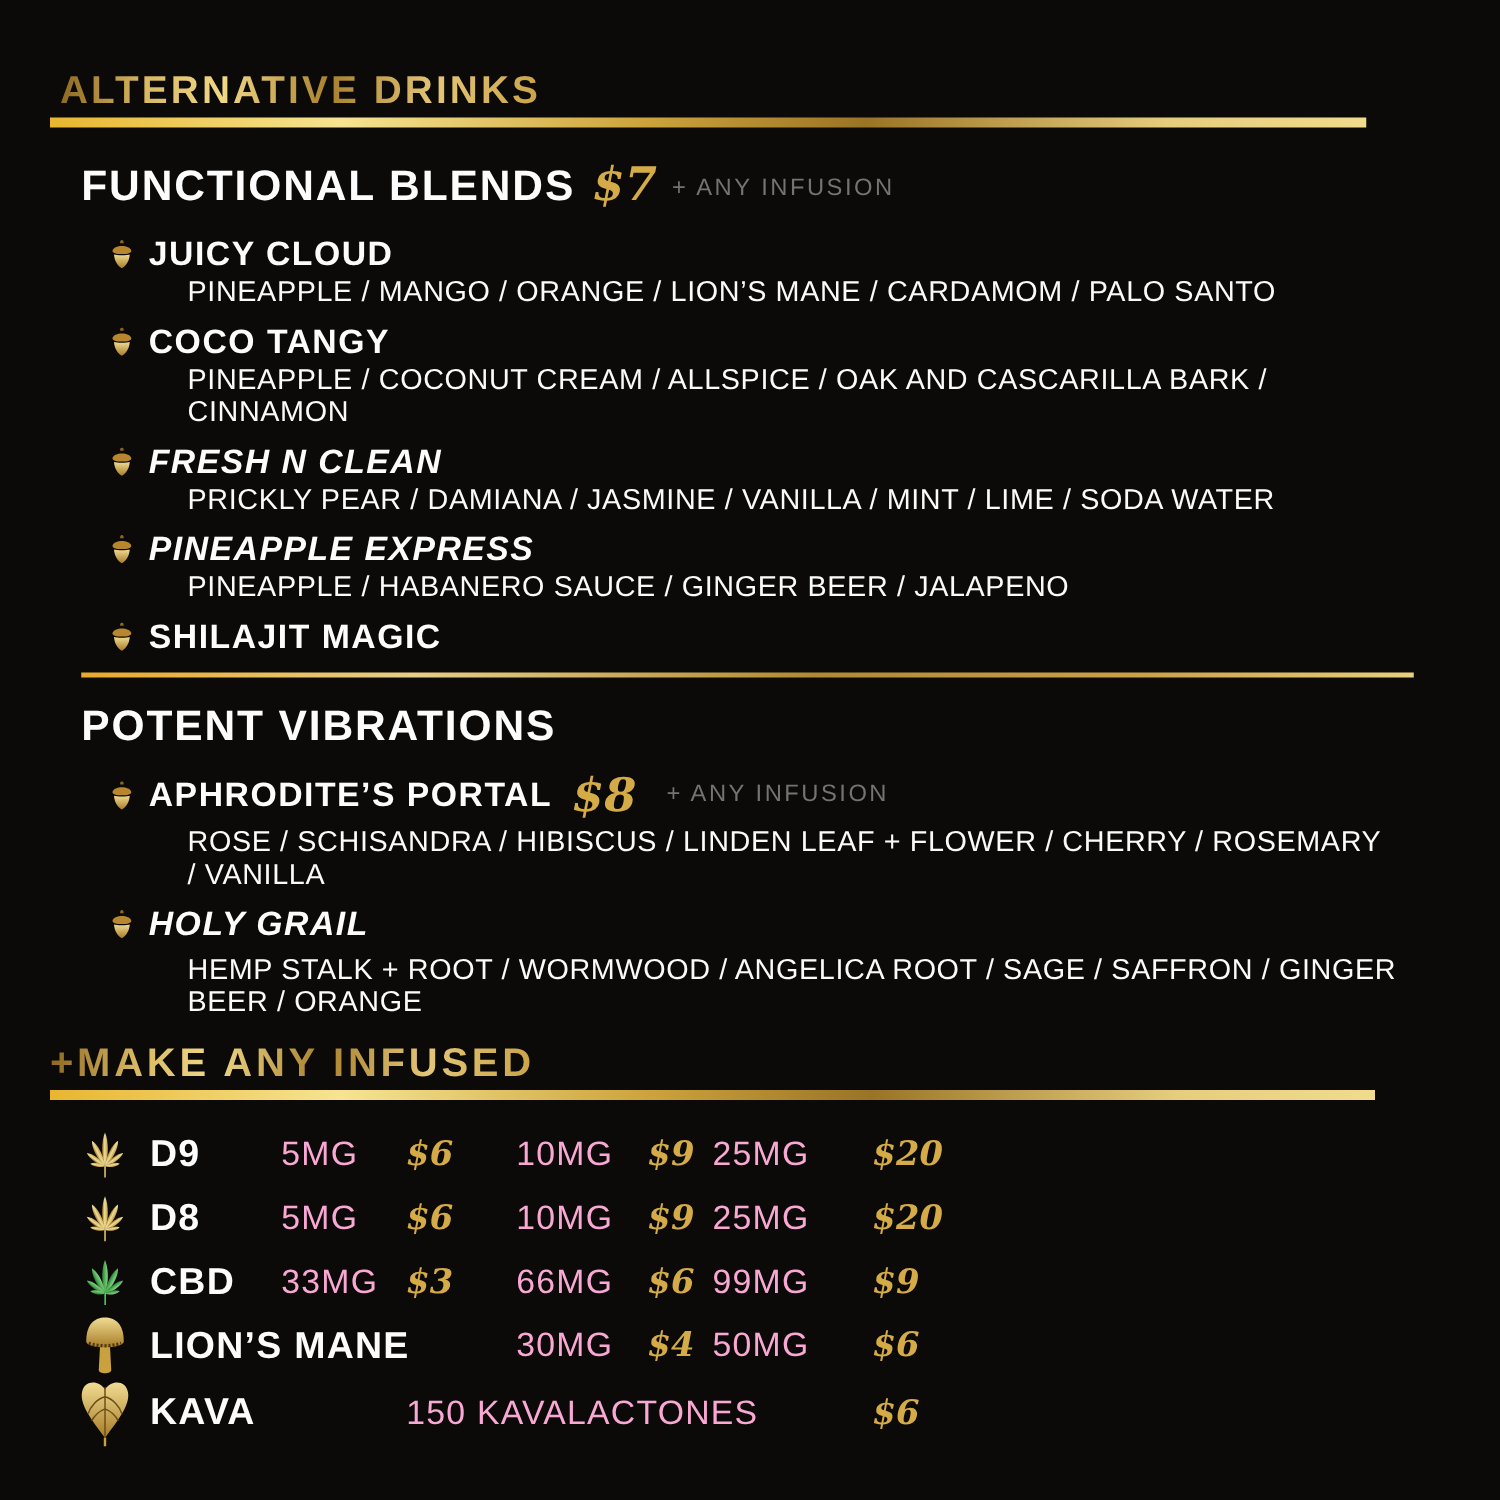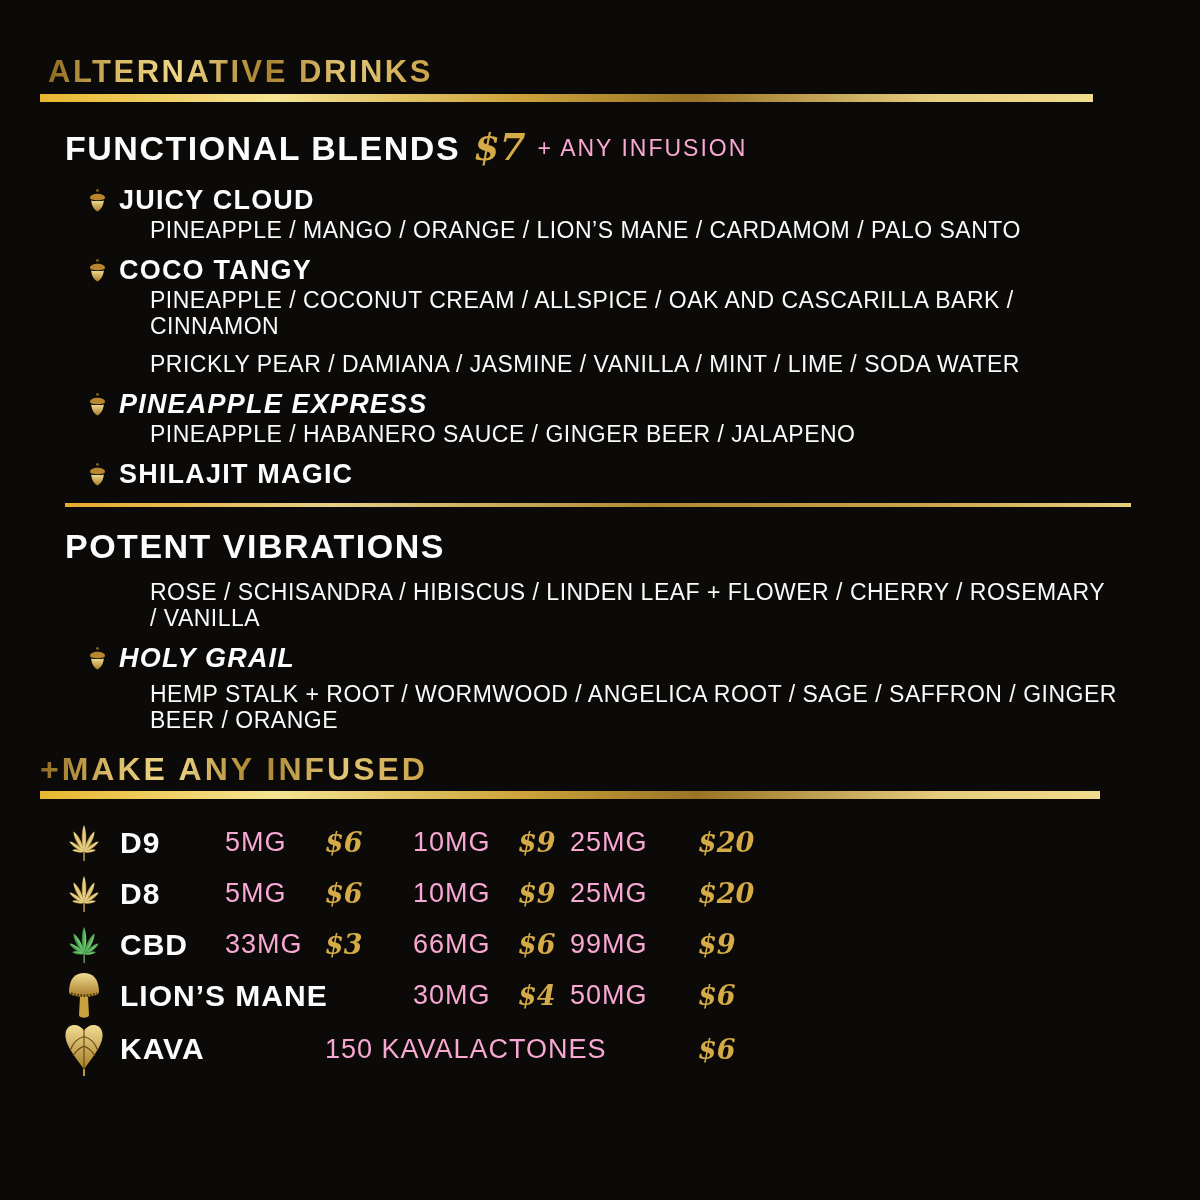--- a/index.html
+++ b/index.html
@@ -16,21 +16,21 @@
   }
   .gold-rule{height:8px;width:1053px;margin:6px 0 0 -8px;
     background:linear-gradient(90deg,#e8b62f,#f6e492 22%,#cda43c 45%,#9a7426 62%,#e6cd7e 85%,#f0dc8c);}
   .gold-line{height:4px;width:1066px;margin:14px 0 0 17px;
     background:linear-gradient(90deg,#e8a92c,#e6cf87 25%,#b08a33 55%,#caa24a 80%,#e8d07d);}
 
   .section-head{margin:28px 0 0 17px;color:#fcfcfc;font-size:34px;line-height:34px;
     font-weight:800;letter-spacing:1.5px;}
   .price-lg{font-family:"DejaVu Serif",serif;font-style:italic;font-weight:700;
     color:#d4ab47;font-size:37px;letter-spacing:0;margin-left:14px;}
-  .note{font-size:23px;font-weight:400;letter-spacing:2px;color:#f9a8d4;
+  .note{font-size:19px;font-weight:400;letter-spacing:2px;color:#737373;
     margin-left:12px;vertical-align:4px;}
 
   .items{margin:20px 0 0 40px;}
   .item{margin-top:12px;}
   .item-head{display:flex;align-items:center;gap:12px;}
   .item-head .acorn{flex:0 0 auto;display:inline-flex;}
   .item-name{color:#fcfcfc;font-size:27px;line-height:30px;font-weight:800;letter-spacing:1.2px;}
   .item-name.italic{font-style:italic;}
   .item-desc{margin:2px 0 0 62px;max-width:968px;color:#fafafa;
     font-size:23px;line-height:26px;letter-spacing:0.5px;font-weight:400;}
@@ -113,20 +113,30 @@
               <path d="M2,8.5 C3,3.5 16,3.5 17,8.5 C17.3,10.3 14,11.2 9.5,11.2 C5,11.2 1.7,10.3 2,8.5 Z" fill="#b8862f"></path>
               <path d="M3.2,11.5 C5,12.3 14,12.3 15.8,11.5 C15.5,16.5 13,20.6 9.5,22.6 C6,20.6 3.5,16.5 3.2,11.5 Z" fill="url(#gGoldV)"></path>
             </svg>
         </span>
         <span class="item-name">COCO TANGY</span>
       </div>
       <div class="item-desc">PINEAPPLE / COCONUT CREAM / ALLSPICE / OAK AND CASCARILLA BARK / CINNAMON</div>
     </div>
 
     <div class="item">
+      <div class="item-head">
+        <span class="acorn">
+          <svg width="19" height="23" viewBox="0 0 19 23">
+              <path d="M9.5,0 C10.6,0 11.1,1 10.9,2.6 L8.1,2.6 C7.9,1 8.4,0 9.5,0 Z" fill="#8a671f"></path>
+              <path d="M2,8.5 C3,3.5 16,3.5 17,8.5 C17.3,10.3 14,11.2 9.5,11.2 C5,11.2 1.7,10.3 2,8.5 Z" fill="#b8862f"></path>
+              <path d="M3.2,11.5 C5,12.3 14,12.3 15.8,11.5 C15.5,16.5 13,20.6 9.5,22.6 C6,20.6 3.5,16.5 3.2,11.5 Z" fill="url(#gGoldV)"></path>
+            </svg>
+        </span>
+        <span class="item-name italic">FRESH N CLEAN</span>
+      </div>
       <div class="item-desc">PRICKLY PEAR / DAMIANA / JASMINE / VANILLA / MINT / LIME / SODA WATER</div>
     </div>
 
     <div class="item">
       <div class="item-head">
         <span class="acorn">
           <svg width="19" height="23" viewBox="0 0 19 23">
               <path d="M9.5,0 C10.6,0 11.1,1 10.9,2.6 L8.1,2.6 C7.9,1 8.4,0 9.5,0 Z" fill="#8a671f"></path>
               <path d="M2,8.5 C3,3.5 16,3.5 17,8.5 C17.3,10.3 14,11.2 9.5,11.2 C5,11.2 1.7,10.3 2,8.5 Z" fill="#b8862f"></path>
               <path d="M3.2,11.5 C5,12.3 14,12.3 15.8,11.5 C15.5,16.5 13,20.6 9.5,22.6 C6,20.6 3.5,16.5 3.2,11.5 Z" fill="url(#gGoldV)"></path>
@@ -154,20 +164,32 @@
 
   <div class="gold-line"></div>
 
   <div class="section-head head2">
     <span>POTENT VIBRATIONS</span>
   </div>
 
   <div class="items items2">
 
     <div class="item">
+      <div class="item-head">
+        <span class="acorn">
+          <svg width="19" height="23" viewBox="0 0 19 23">
+              <path d="M9.5,0 C10.6,0 11.1,1 10.9,2.6 L8.1,2.6 C7.9,1 8.4,0 9.5,0 Z" fill="#8a671f"></path>
+              <path d="M2,8.5 C3,3.5 16,3.5 17,8.5 C17.3,10.3 14,11.2 9.5,11.2 C5,11.2 1.7,10.3 2,8.5 Z" fill="#b8862f"></path>
+              <path d="M3.2,11.5 C5,12.3 14,12.3 15.8,11.5 C15.5,16.5 13,20.6 9.5,22.6 C6,20.6 3.5,16.5 3.2,11.5 Z" fill="url(#gGoldV)"></path>
+            </svg>
+        </span>
+        <span class="item-name">APHRODITE’S PORTAL</span>
+        <span class="price-lg" style="margin-left:4px">$8</span>
+        <span class="note">+ ANY INFUSION</span>
+      </div>
       <div class="item-desc">ROSE / SCHISANDRA / HIBISCUS / LINDEN LEAF + FLOWER / CHERRY / ROSEMARY / VANILLA</div>
     </div>
 
     <div class="item">
       <div class="item-head">
         <span class="acorn">
           <svg width="19" height="23" viewBox="0 0 19 23">
               <path d="M9.5,0 C10.6,0 11.1,1 10.9,2.6 L8.1,2.6 C7.9,1 8.4,0 9.5,0 Z" fill="#8a671f"></path>
               <path d="M2,8.5 C3,3.5 16,3.5 17,8.5 C17.3,10.3 14,11.2 9.5,11.2 C5,11.2 1.7,10.3 2,8.5 Z" fill="#b8862f"></path>
               <path d="M3.2,11.5 C5,12.3 14,12.3 15.8,11.5 C15.5,16.5 13,20.6 9.5,22.6 C6,20.6 3.5,16.5 3.2,11.5 Z" fill="url(#gGoldV)"></path>

